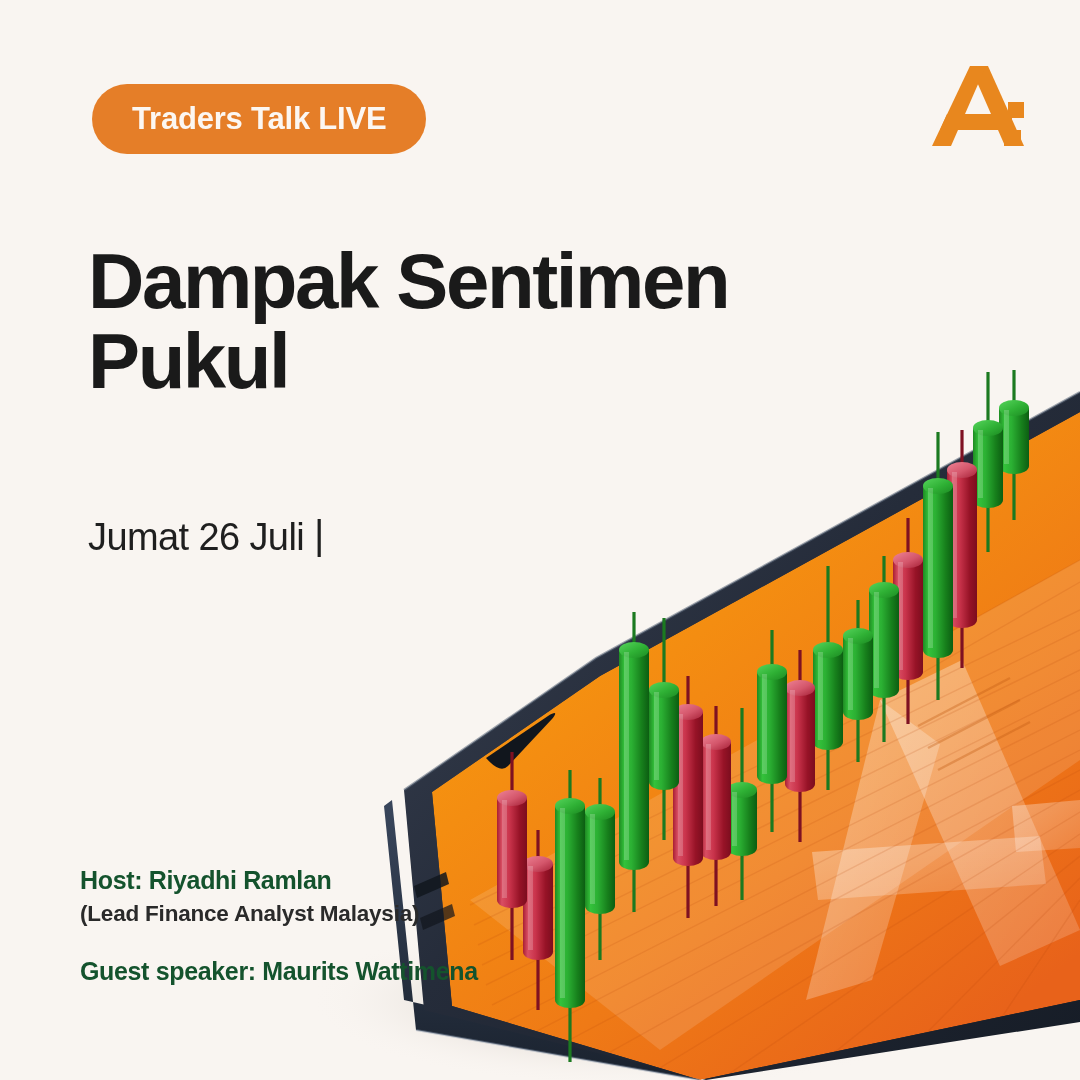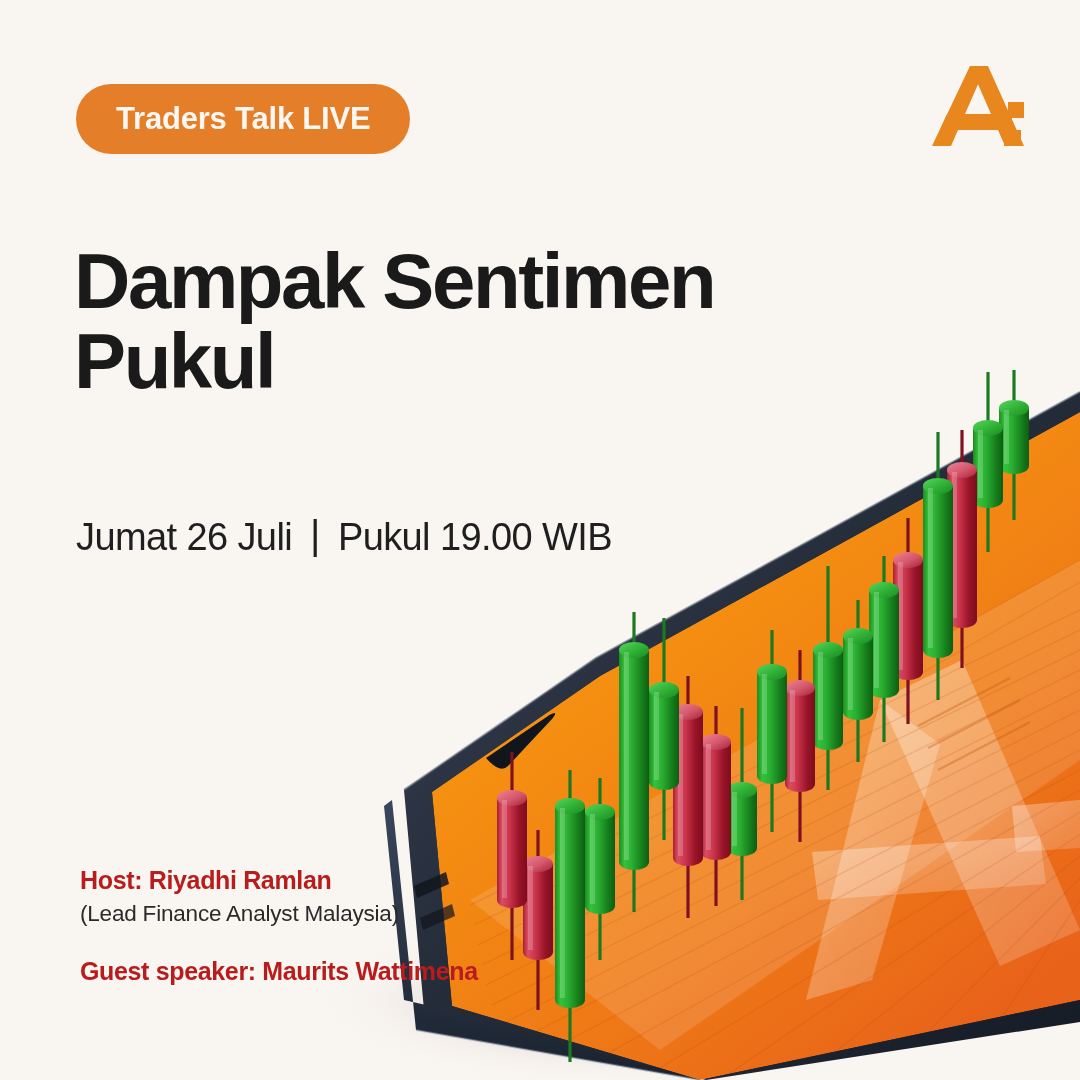--- a/index.html
+++ b/index.html
@@ -17,77 +17,77 @@
   }
 
   
   .logo{
     position:absolute;left:920px;top:58px;
     width:120px;height:108px;
   }
 
   
   .badge{
-    position:absolute;left:76px;top:84px;
+    position:absolute;left:92px;top:84px;
     height:70px;min-width:330px;
     background:#E57E28;
     border-radius:40px;
     display:flex;align-items:center;justify-content:center;
     padding:0 40px;
     box-sizing:border-box;
   }
   .badge-text{
     color:#FCF7F2;
     font-size:31px;
     font-weight:bold;
     letter-spacing:-0.2px;
     white-space:nowrap;
   }
 
   
   .headline{
-    position:absolute;left:74px;top:190px;
+    position:absolute;left:88px;top:190px;
     width:760px;
     color:#1A1A1A;
     font-size:78px;
     font-weight:bold;
     line-height:1.02;
     letter-spacing:-2.4px;
   }
   .headline .hl-line{display:block;}
 
   
   .dateline{
-    position:absolute;left:76px;top:515px;
+    position:absolute;left:88px;top:515px;
     color:#1F1F1F;
     font-size:38px;
     font-weight:normal;
     letter-spacing:-0.6px;
-    display:flex;align-items:center;gap:18px;
+    display:flex;align-items:center;gap:10px;
     white-space:nowrap;
   }
   .date-sep{
     color:#1F1F1F;font-weight:300;font-size:40px;
     transform:translateY(-2px);
   }
 
   
   .speakers{
     position:absolute;left:80px;top:866px;
     z-index:40;
   }
   .sp-block{margin-bottom:30px;}
   .sp-block:last-child{margin-bottom:0;text-align:center;}
   .sp-name{
-    color:#b91c1c;font-size:25px;font-weight:bold;
+    color:#14532d;font-size:25px;font-weight:bold;
     letter-spacing:-0.35px;white-space:nowrap;
     margin-bottom:6px;
   }
   .sp-role{
-    color:#2A2A2A;font-size:22.5px;font-weight:normal;
+    color:#2A2A2A;font-size:22.5px;font-weight:bold;
     letter-spacing:-0.2px;white-space:nowrap;
   }
 
   
   .art{
     position:absolute;left:0;top:0;
     width:1080px;height:1080px;
     z-index:10;pointer-events:none;
   }
   .speakers{ }
@@ -367,21 +367,20 @@
   </div>
 
   <h1 class="headline">
     <span class="hl-line">Dampak Sentimen</span>
     <span class="hl-line">Pukul</span>
   </h1>
 
   <div class="dateline">
     <span>Jumat 26 Juli</span>
     <span class="date-sep">|</span>
-    <span>Pukul 19.00 WIB</span>
   </div>
 
   <div class="speakers">
     <div class="sp-block">
       <div class="sp-name">Host: Riyadhi Ramlan</div>
       <div class="sp-role">(Lead Finance Analyst Malaysia)</div>
     </div>
     <div class="sp-block">
       <div class="sp-name">Guest speaker: Maurits Wattimena</div>
     </div>

